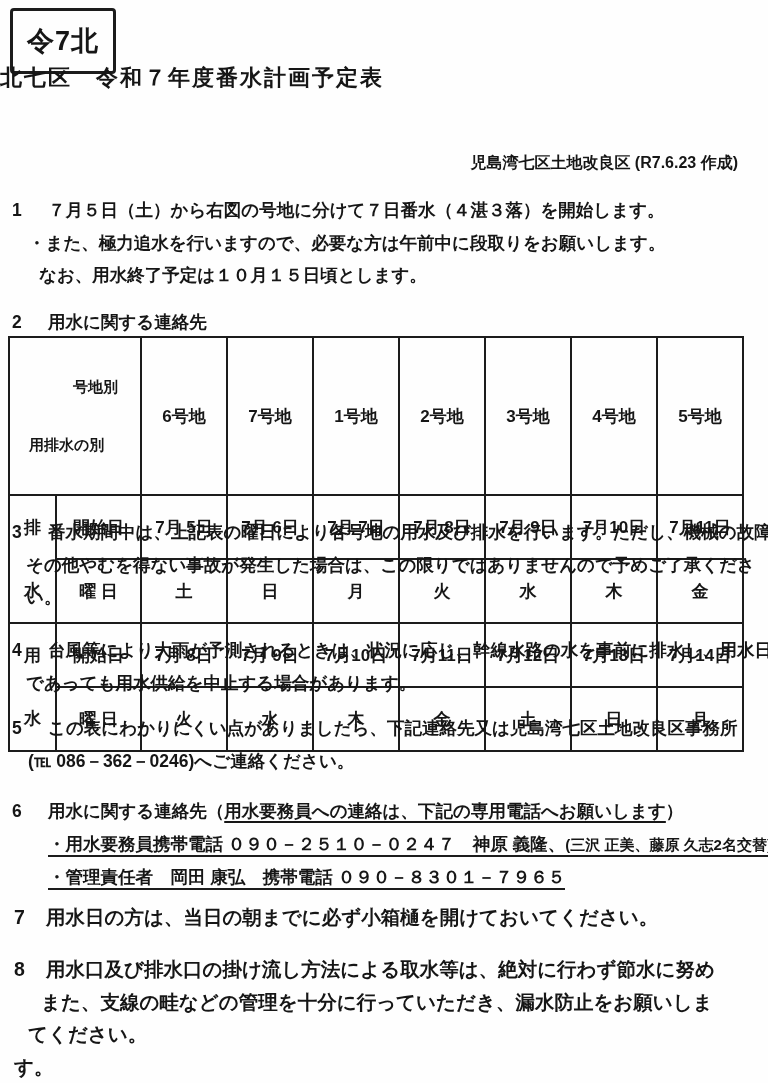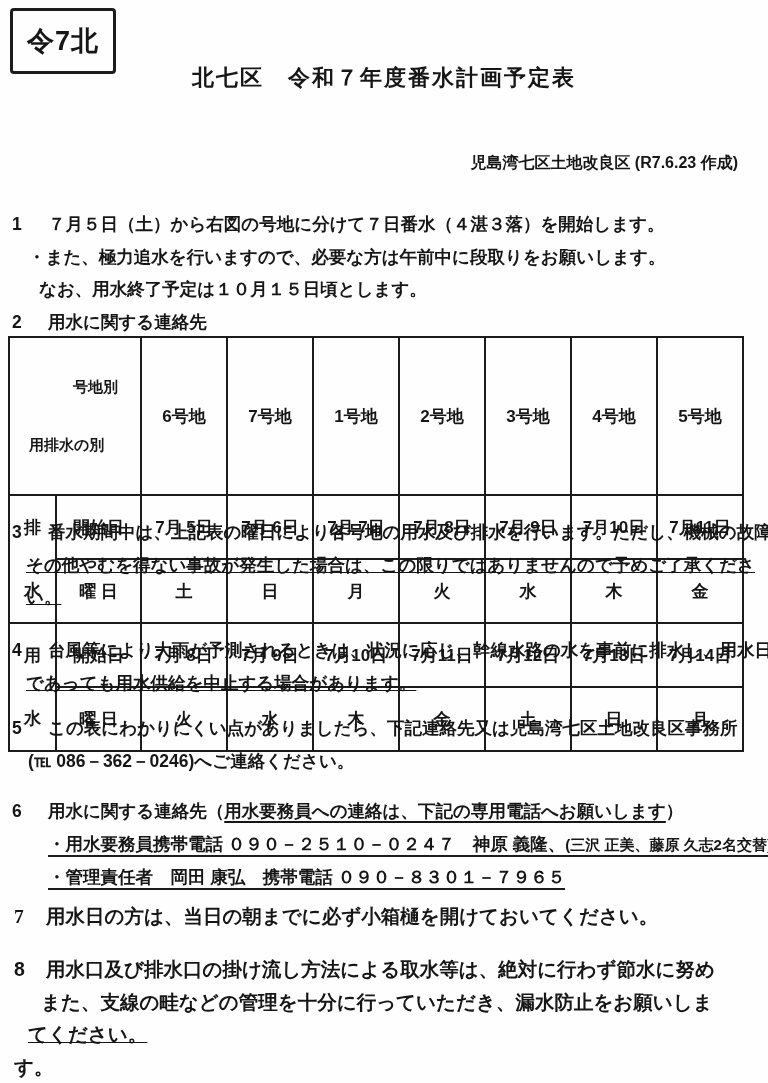--- a/index.html
+++ b/index.html
@@ -8,41 +8,41 @@
     font-family:"Liberation Sans", sans-serif; color:#161616; overflow:hidden;
   }
   
   .stamp{
     position:absolute; left:10px; top:8px; width:100px; height:60px;
     border:3px solid #1c1c1c; border-radius:4px;
     display:flex; align-items:center; justify-content:center;
     font-size:27px; font-weight:700; letter-spacing:1px;
   }
   .title{
-    position:absolute; top:63px; left:0; right:0; text-align:center;
+    position:absolute; top:63px; left:0; right:0; text-align:left;
     font-size:22px; font-weight:700; letter-spacing:2px;
   }
   .attribution{
     position:absolute; top:137px; right:30px;
     font-size:16px; font-weight:700;margin-top:16px;
   }
   .sec{position:absolute; left:12px; right:8px; font-size:17.5px; font-weight:600; line-height:32.5px;}
   .sec .num{display:inline-block; min-width:36px;}
   .ln{white-space:pre;}
-  .ind14{margin-left:14px;text-decoration:underline;}
+  .ind14{margin-left:14px;}
   .ind16{margin-left:16px;}
   .ind27{margin-left:27px;}
   .ind36{margin-left:36px;}
-  #sec1{top:208px;}
+  #sec1{top:194px;}
   #sec2{top:306px;}
   #sec3{top:516px;}
   #sec4{top:634px;}
   #sec5{top:712px;}
   #sec6{top:795px;}
-  #sec7{top:901px;font-family:Liberation Serif, serif;}
+  #sec7{top:901px;}
   #sec8{top:953px;}
   #sec7, #sec8{font-size:19.5px; font-weight:700; left:14px;}
   #sec7 .num, #sec8 .num{min-width:32px;}
   
   .tblwrap{position:absolute; top:336px; left:8px;}
   table.sched{border-collapse:collapse; table-layout:fixed; width:734px;}
   table.sched td{
     border:2px solid #1c1c1c; text-align:center; vertical-align:middle;
     font-size:17px; font-weight:700; padding:0; white-space:pre;
   }

